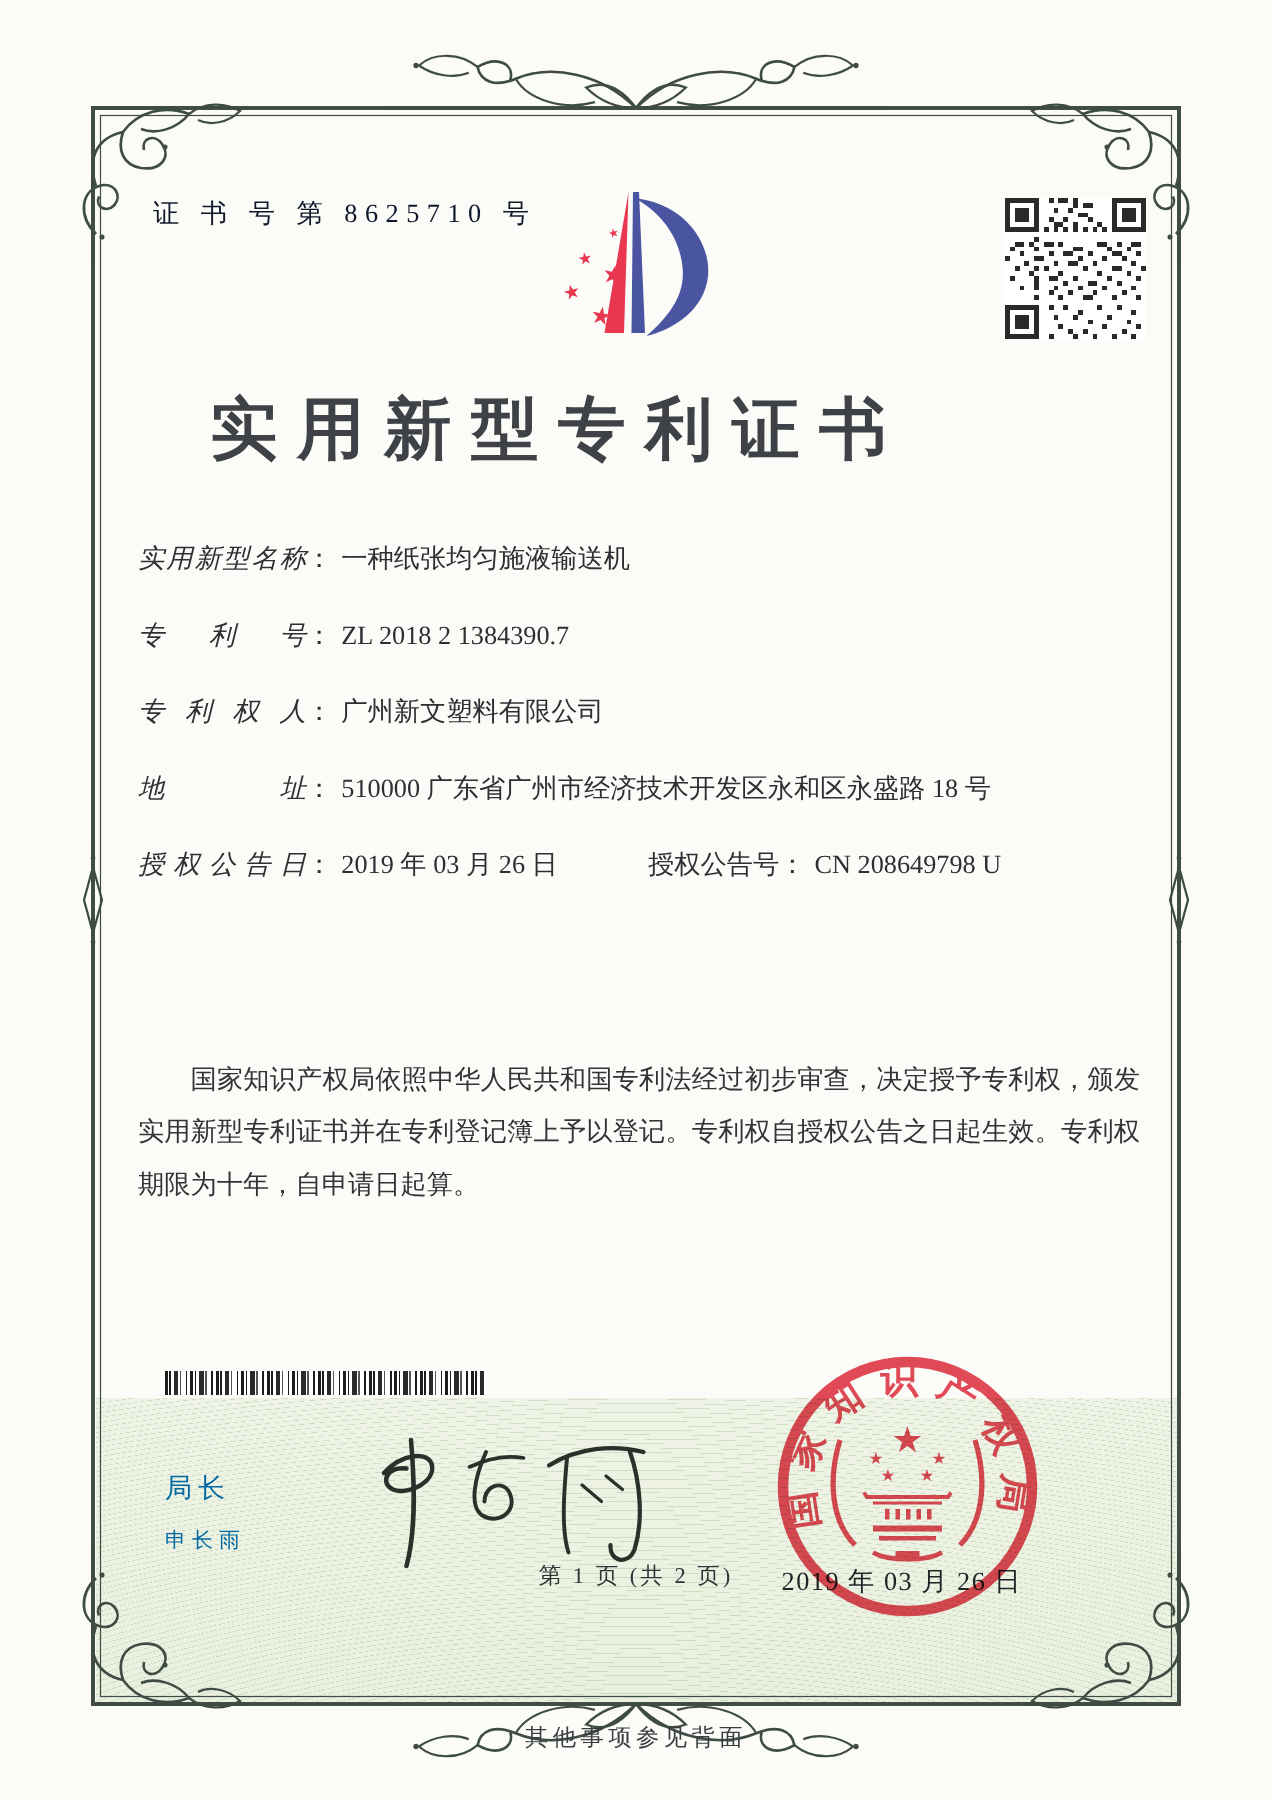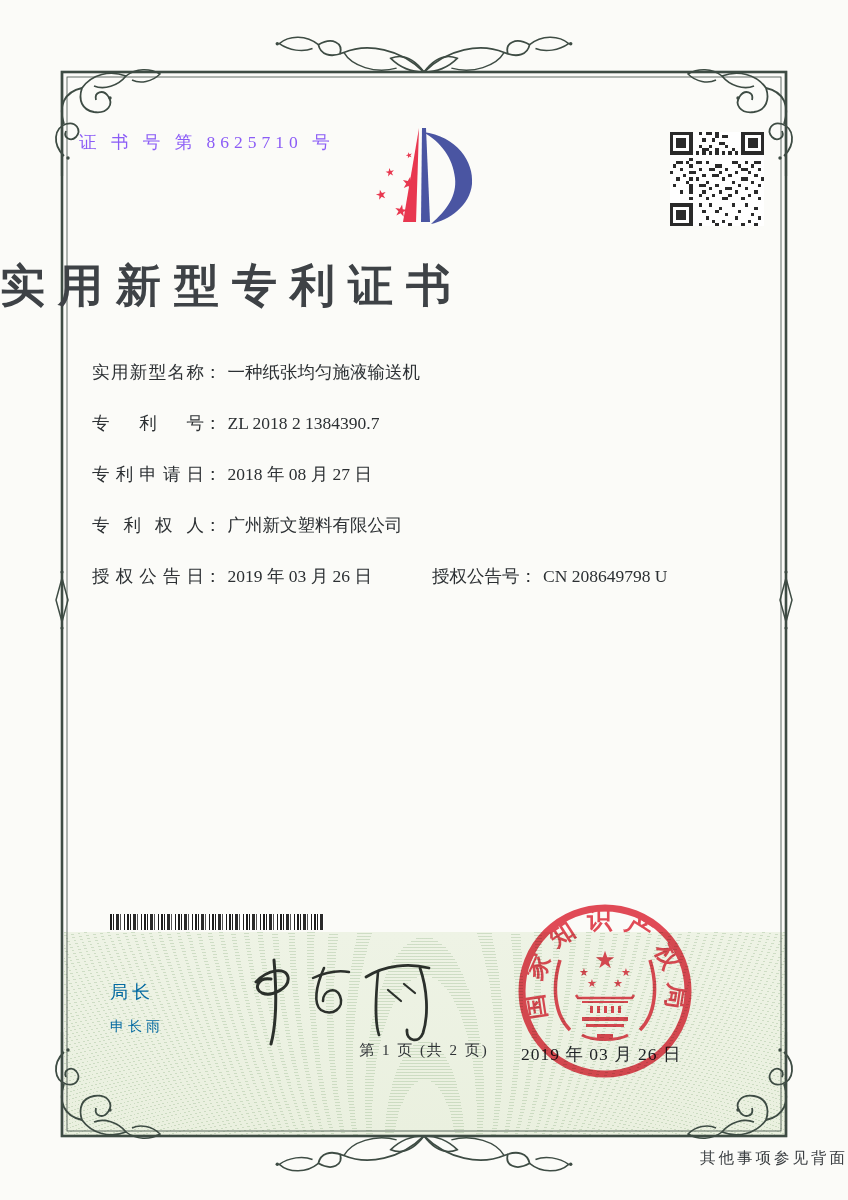--- a/index.html
+++ b/index.html
@@ -6,29 +6,29 @@
   body{
     width:848px;height:1200px;position:relative;overflow:hidden;
     background:#fbfbf8;
     font-family:"Liberation Serif","DejaVu Serif",serif;
     color:#2d3134;
   }
   .abs{position:absolute;}
   
   .frame-svg{position:absolute;left:0;top:0;width:848px;height:1200px;z-index:5;pointer-events:none;}
   
-  .cert-no{left:79px;top:130px;font-size:17.5px;letter-spacing:5px;color:#8b5cf6;z-index:6;}
+  .cert-no{left:102px;top:130px;font-size:17.5px;letter-spacing:5px;color:#0f172a;z-index:6;}
   .logo{left:356px;top:122px;width:132px;height:110px;z-index:6;}
   .qr{left:670px;top:132px;width:94px;height:94px;z-index:6;}
-  .title{left:0;top:256px;width:744px;text-align:left;font-size:45px;font-weight:700;
+  .title{left:0;top:256px;width:744px;text-align:center;font-size:45px;font-weight:700;
          letter-spacing:13px;color:#3e4246;z-index:6;}
   
   .fields{left:92px;top:360px;width:680px;z-index:6;}
   .frow{position:relative;height:51px;font-size:17.5px;color:#2c3033;white-space:nowrap;}
-  .flabel{display:inline-block;width:112px;text-align:justify;text-align-last:justify;vertical-align:top;}
+  .flabel{display:inline-block;width:112px;text-align:justify;text-align-last:justify;vertical-align:top;font-style:italic;}
   .fsep{display:inline-block;margin-right:6px;}
   .fgroup2{position:absolute;left:340px;top:0;}
   
   .notice{left:92px;top:702px;width:668px;font-size:17.5px;line-height:35px;
           text-align:justify;color:#303436;z-index:6;}
   .notice p{margin:0;text-indent:2em;}
   
   .barcode{left:110px;top:914px;width:214px;height:16px;z-index:6;
     background:repeating-linear-gradient(90deg,
       #1c1c1c 0 2px,#fff 2px 3px,#1c1c1c 3px 4px,#fff 4px 6px,
@@ -43,21 +43,21 @@
   
   .dir-title{left:110px;top:980px;font-size:18px;letter-spacing:4px;color:#0369a1;z-index:6;}
   .dir-name{left:110px;top:1018px;font-size:14px;letter-spacing:4px;color:#0369a1;z-index:6;}
   .sig-svg{left:228px;top:956px;width:212px;height:96px;z-index:6;}
   .seal-svg{left:512px;top:898px;width:186px;height:186px;z-index:8;
             mix-blend-mode:multiply;opacity:.92;}
   .seal-date{left:521px;top:1042px;font-size:17.5px;letter-spacing:1px;color:#1f2326;z-index:7;white-space:nowrap;}
   
   .page-info{left:0;top:1041px;width:848px;text-align:center;font-size:15px;
              letter-spacing:2px;color:#2f3336;z-index:6;}
-  .back-note{left:0;top:1148px;width:848px;text-align:right;font-size:15.5px;
+  .back-note{left:0;top:1148px;width:848px;text-align:center;font-size:15.5px;
              letter-spacing:3px;color:#3a3e41;z-index:6;}
 </style>
 </head>
 <body>
 
 <svg class="frame-svg" viewBox="0 0 848 1200" xmlns="http://www.w3.org/2000/svg">
   <defs>
     <g id="halfOrn" fill="none">
       <path d="M170,44 C146,20 112,14 88,24 C74,30 64,26 62,16 C76,8 88,14 84,26" stroke-width="1.8"></path>
       <path d="M88,24 C96,38 120,46 142,40" stroke-width="1.5"></path>
@@ -176,34 +176,35 @@
 <div class="abs title">实用新型专利证书</div>
 
 <div class="abs fields">
   <div class="frow">
     <span class="flabel">实用新型名称</span><span class="fsep">：</span><span>一种纸张均匀施液输送机</span>
   </div>
   <div class="frow">
     <span class="flabel">专利号</span><span class="fsep">：</span><span>ZL 2018 2 1384390.7</span>
   </div>
   <div class="frow">
-    <span class="flabel">专利申请日</span><span class="fsep">：</span><span>2018 年 08 月 27 日</span>
-  </div>
-  <div class="frow">
     <span class="flabel">专利权人</span><span class="fsep">：</span><span>广州新文塑料有限公司</span>
+  </div>
+  <div class="frow">
+    <span class="flabel">地址</span><span class="fsep">：</span><span>510000 广东省广州市经济技术开发区永和区永盛路 18 号</span>
   </div>
   <div class="frow">
     <span class="flabel">授权公告日</span><span class="fsep">：</span><span>2019 年 03 月 26 日</span>
     <span class="fgroup2">
       <span>授权公告号</span><span class="fsep">：</span><span>CN 208649798 U</span>
     </span>
   </div>
 </div>
 
 <div class="abs notice">
+  <p>国家知识产权局依照中华人民共和国专利法经过初步审查，决定授予专利权，颁发实用新型专利证书并在专利登记簿上予以登记。专利权自授权公告之日起生效。专利权期限为十年，自申请日起算。</p>
 </div>
 
 <div class="abs barcode"></div>
 
 <div class="abs dir-title">局长</div>
 <div class="abs dir-name">申长雨</div>
 
 <svg class="abs sig-svg" viewBox="0 0 212 96" xmlns="http://www.w3.org/2000/svg">
   <g fill="none" stroke="#2b302b" stroke-width="3" stroke-linecap="round">
     <path d="M28,26 C40,13 58,11 60,21 C62,32 44,41 34,37 C25,33 30,21 43,23"></path>

